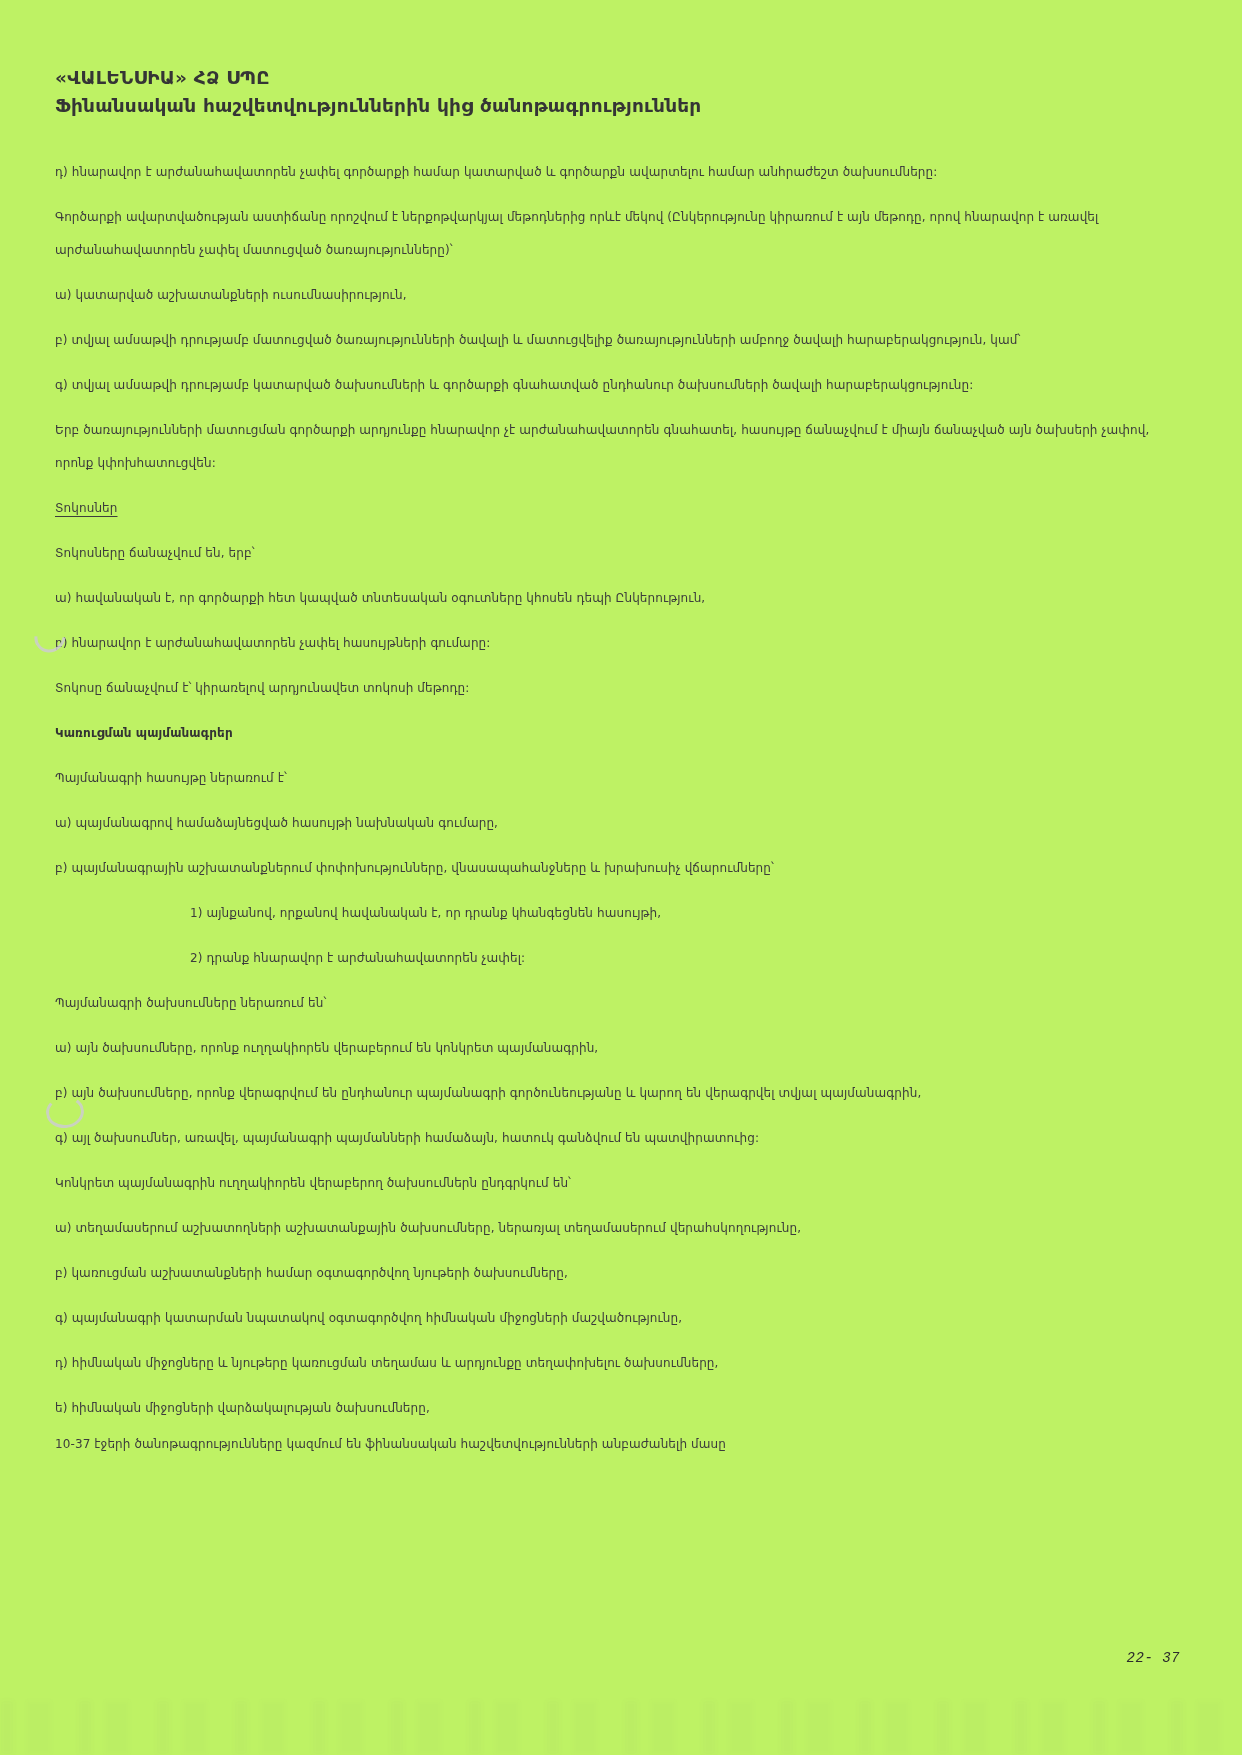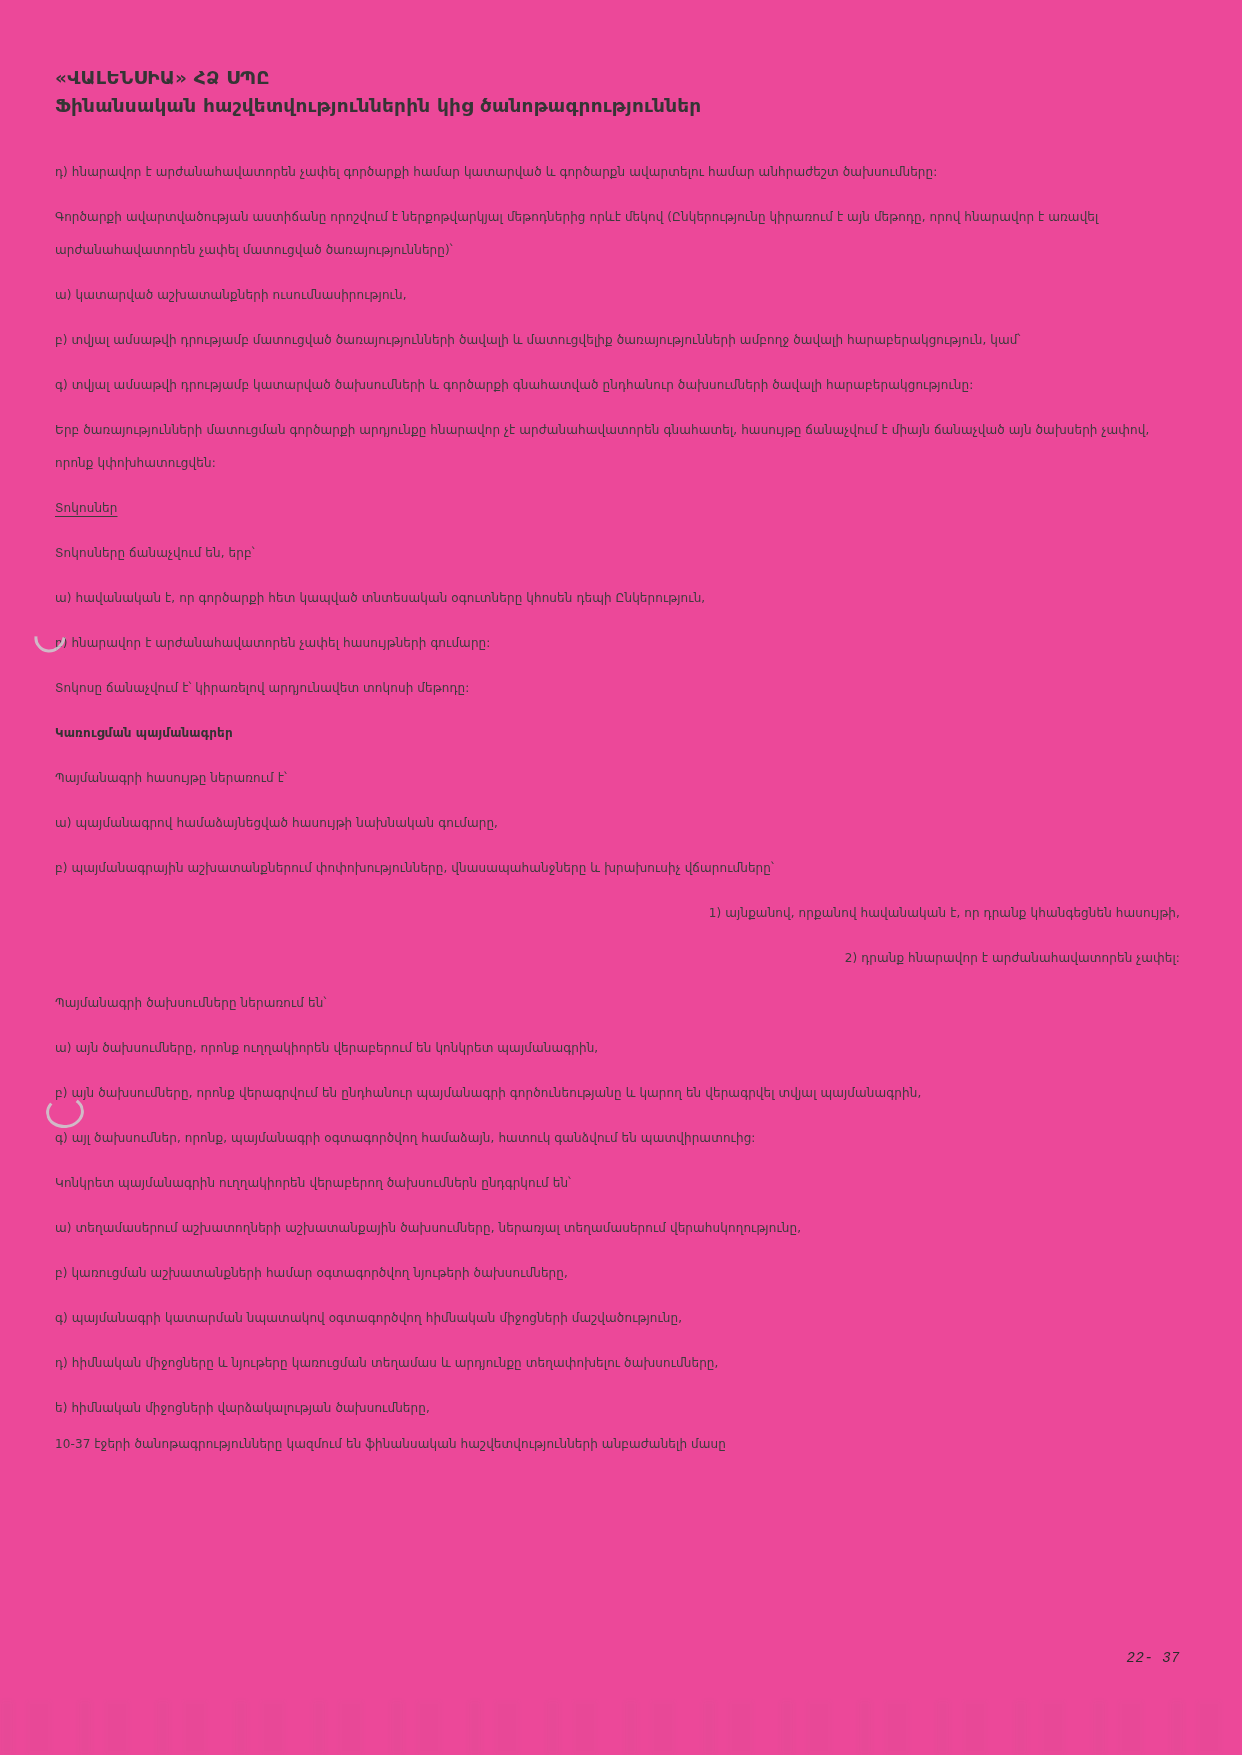--- a/index.html
+++ b/index.html
@@ -4,21 +4,21 @@
 <style>
   html,body{margin:0;padding:0;}
   body{
     width:1242px;height:1755px;
     background:#e9e9e9;
     font-family:"DejaVu Sans", sans-serif;
   }
   .page{
     position:relative;
     width:1242px;height:1755px;
-    background:#ec4899;
+    background:#bef264;
     overflow:hidden;
     color:#3a3a3a;
   }
   
   .bleed{
     position:absolute;left:0;right:0;bottom:0;height:55px;
     background:
       repeating-linear-gradient(90deg,
         rgba(120,120,120,0.05) 0 14px, rgba(0,0,0,0) 14px 26px,
         rgba(120,120,120,0.04) 26px 52px, rgba(0,0,0,0) 52px 78px);
@@ -47,21 +47,20 @@
   .para.heading-underline{
     text-decoration:underline;
     text-underline-offset:4px;
   }
   .para.heading-bold{
     font-weight:bold;
     color:#333;
   }
   .para.indent{
     padding-left:135px;
-    text-align:right;
   }
   .para.tight{
     margin-top:-9px;
     margin-bottom:0;
   }
   .page-number{
     position:absolute;
     top:1650px;
     right:62px;
     font-family:Liberation Mono, monospace;
@@ -114,21 +113,21 @@
         <p class="para body">Տոկոսը ճանաչվում է՝ կիրառելով արդյունավետ տոկոսի մեթոդը:</p>
         <p class="para heading-bold">Կառուցման պայմանագրեր</p>
         <p class="para body">Պայմանագրի հասույթը ներառում է՝</p>
         <p class="para body">ա) պայմանագրով համաձայնեցված հասույթի նախնական գումարը,</p>
         <p class="para body">բ) պայմանագրային աշխատանքներում փոփոխությունները, վնասապահանջները և խրախուսիչ վճարումները՝</p>
         <p class="para indent">1) այնքանով, որքանով հավանական է, որ դրանք կհանգեցնեն հասույթի,</p>
         <p class="para indent">2) դրանք հնարավոր է արժանահավատորեն չափել:</p>
         <p class="para body">Պայմանագրի ծախսումները ներառում են՝</p>
         <p class="para body">ա) այն ծախսումները, որոնք ուղղակիորեն վերաբերում են կոնկրետ պայմանագրին,</p>
         <p class="para body">բ) այն ծախսումները, որոնք վերագրվում են ընդհանուր պայմանագրի գործունեությանը և կարող են վերագրվել տվյալ պայմանագրին,</p>
-        <p class="para body">գ) այլ ծախսումներ, որոնք, պայմանագրի օգտագործվող համաձայն, հատուկ գանձվում են պատվիրատուից:</p>
+        <p class="para body">գ) այլ ծախսումներ, առավել, պայմանագրի պայմանների համաձայն, հատուկ գանձվում են պատվիրատուից:</p>
         <p class="para body">Կոնկրետ պայմանագրին ուղղակիորեն վերաբերող ծախսումներն ընդգրկում են՝</p>
         <p class="para body">ա) տեղամասերում աշխատողների աշխատանքային ծախսումները, ներառյալ տեղամասերում վերահսկողությունը,</p>
         <p class="para body">բ) կառուցման աշխատանքների համար օգտագործվող նյութերի ծախսումները,</p>
         <p class="para body">գ) պայմանագրի կատարման նպատակով օգտագործվող հիմնական միջոցների մաշվածությունը,</p>
         <p class="para body">դ) հիմնական միջոցները և նյութերը կառուցման տեղամաս և արդյունքը տեղափոխելու ծախսումները,</p>
         <p class="para body">ե) հիմնական միջոցների վարձակալության ծախսումները,</p>
         <p class="para tight">10-37 էջերի ծանոթագրությունները կազմում են ֆինանսական հաշվետվությունների անբաժանելի մասը</p>
       </div>
   </div>
 

